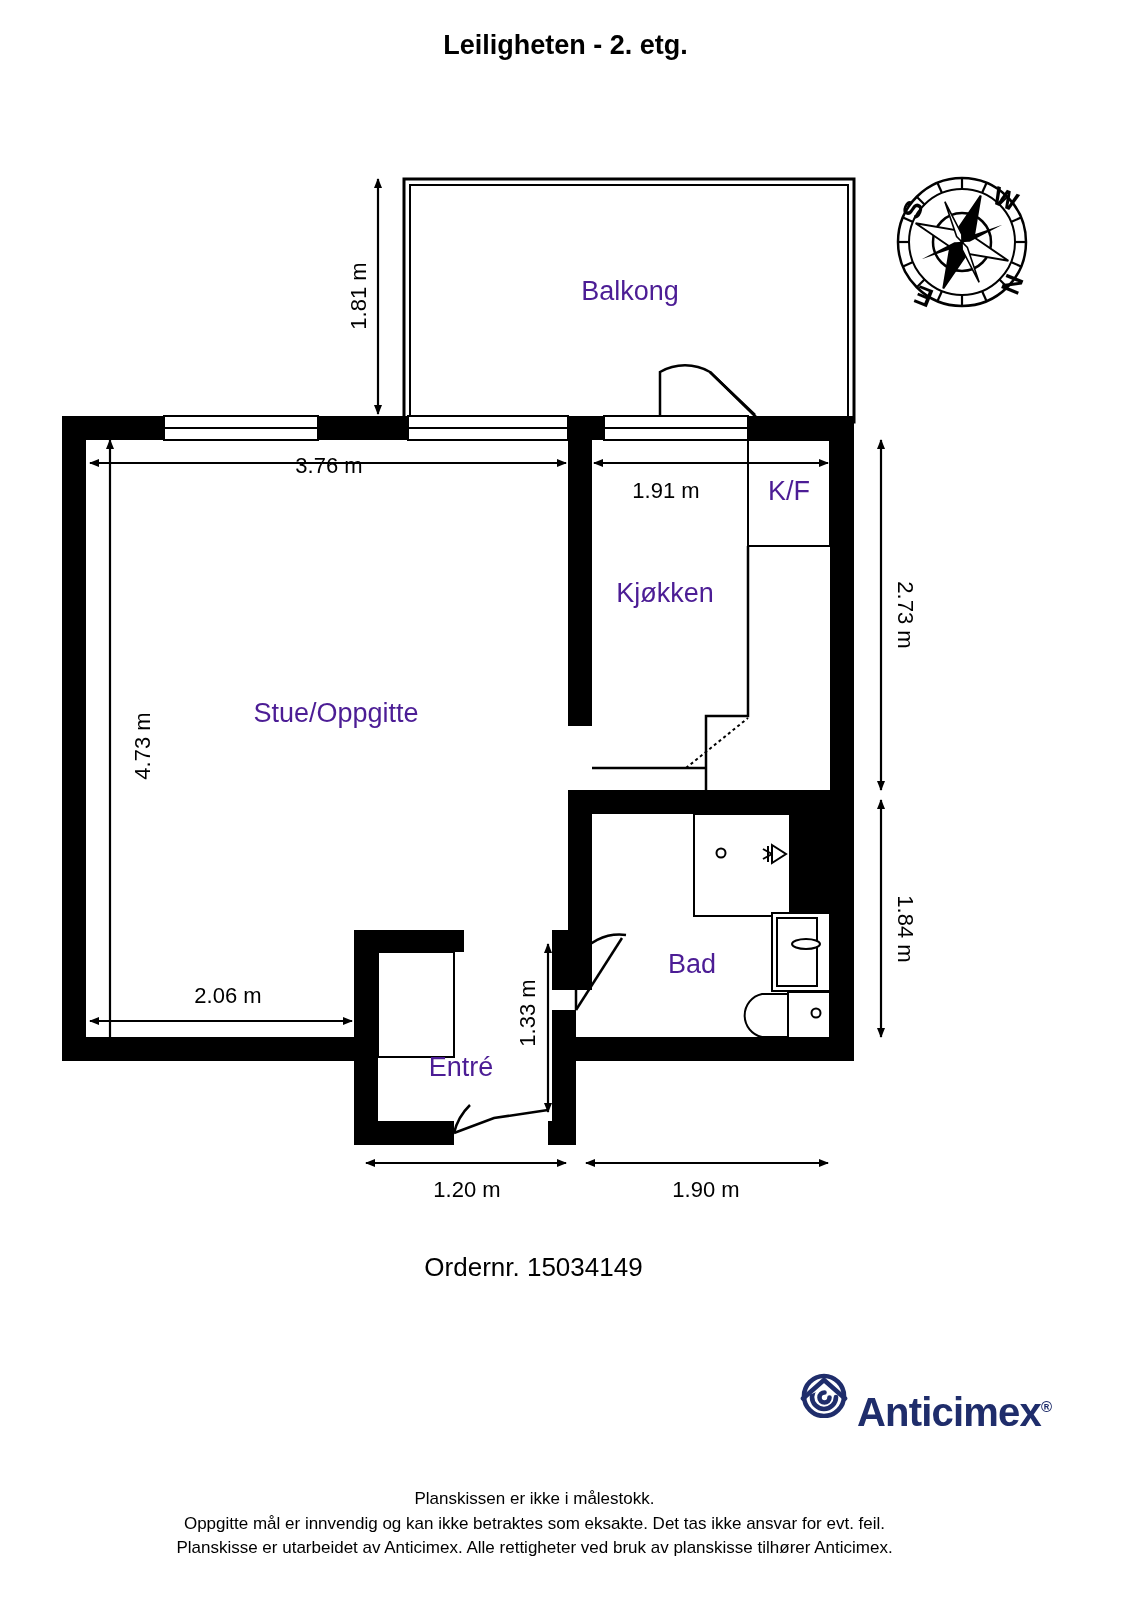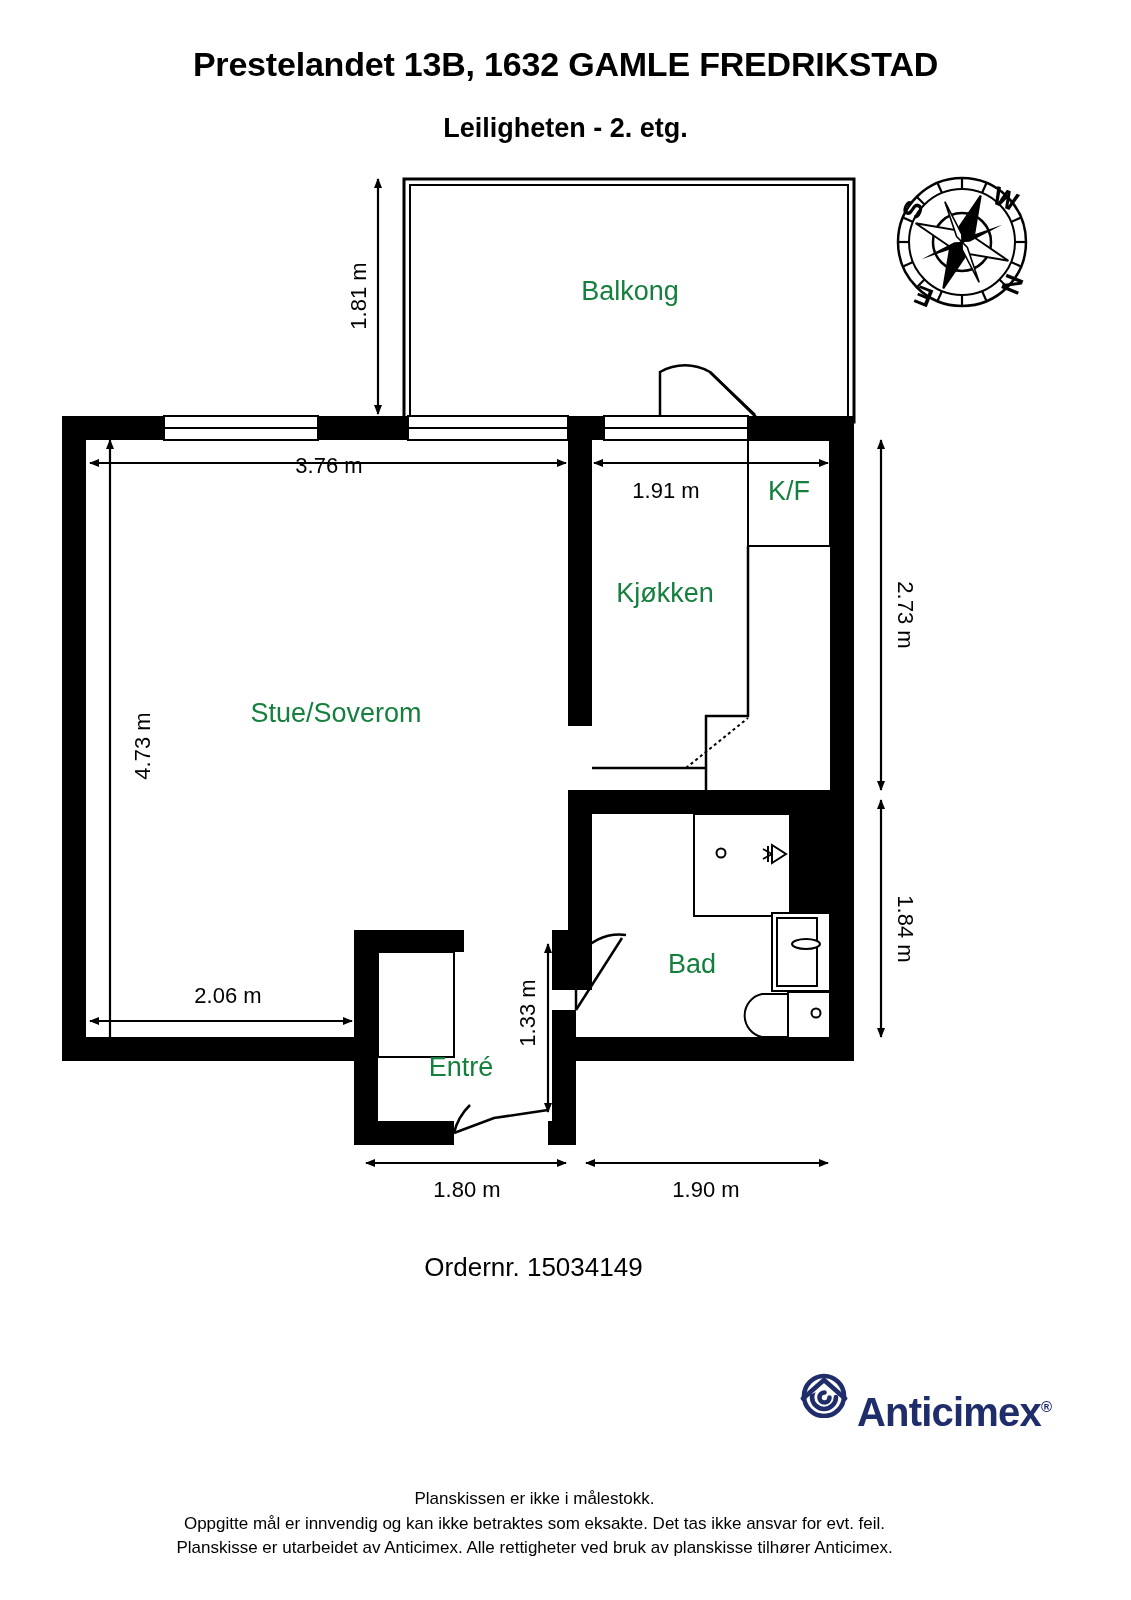--- a/index.html
+++ b/index.html
@@ -42,21 +42,21 @@
   #floorplan-svg {
     position: absolute;
     top: 0;
     left: 0;
   }
 
   
   .room-label {
     position: absolute;
     font-size: 27px;
-    color: #15803d;
+    color: #4c1d95;
     white-space: nowrap;
     transform: translate(-50%, -50%);
   }
   .dim-label {
     position: absolute;
     font-size: 22px;
     color: #000;
     white-space: nowrap;
     transform: translate(-50%, -50%);
   }
@@ -113,21 +113,20 @@
     text-align: center;
     font-size: 17px;
     line-height: 1.45;
   }
   #footer div { white-space: nowrap; }
 </style>
 </head>
 <body>
 
 <div id="header">
-  <h1 id="plan-title">Prestelandet 13B, 1632 GAMLE FREDRIKSTAD</h1>
   <h2 id="plan-subtitle">Leiligheten  - 2. etg.</h2>
 </div>
 
 <svg id="floorplan-svg" width="1131" height="1600" viewBox="0 0 1131 1600">
 
   <g>
     <rect x="404" y="179" width="450" height="243" fill="none" stroke="#000" stroke-width="3"></rect>
     <rect x="410" y="185" width="438" height="237" fill="none" stroke="#000" stroke-width="2"></rect>
   </g>
 
@@ -300,35 +299,35 @@
 
   <g font-family="Liberation Sans, sans-serif" font-size="26" font-weight="bold" text-anchor="middle">
     <text id="cmp-w" x="0" y="0" transform="translate(1002,207) rotate(22)">W</text>
     <text id="cmp-s" x="0" y="0" transform="translate(921,213) rotate(-68)">S</text>
     <text id="cmp-e" x="0" y="0" transform="translate(927,288) rotate(-158)">E</text>
     <text id="cmp-n" x="0" y="0" transform="translate(1004,281) rotate(112)">N</text>
   </g>
 </svg>
 
 <div class="room-label" style="left:630px; top:291px;">Balkong</div>
-<div class="room-label" style="left:336px; top:713px;">Stue/Soverom</div>
+<div class="room-label" style="left:336px; top:713px;">Stue/Oppgitte</div>
 <div class="room-label" style="left:665px; top:593px;">Kjøkken</div>
 <div class="room-label" style="left:789px; top:491px;">K/F</div>
 <div class="room-label" style="left:692px; top:964px;">Bad</div>
 <div class="room-label" style="left:461px; top:1067px;">Entré</div>
 
 <div class="dim-label vert" style="left:359px; top:296px;">1.81 m</div>
 <div class="dim-label" style="left:329px; top:466px;">3.76 m</div>
 <div class="dim-label" style="left:666px; top:491px;">1.91 m</div>
 <div class="dim-label vert" style="left:143px; top:746px;">4.73 m</div>
 <div class="dim-label vert-cw" style="left:905px; top:615px;">2.73 m</div>
 <div class="dim-label vert-cw" style="left:905px; top:929px;">1.84 m</div>
 <div class="dim-label" style="left:228px; top:996px;">2.06 m</div>
 <div class="dim-label vert" style="left:528px; top:1013px;">1.33 m</div>
-<div class="dim-label" style="left:467px; top:1190px;">1.80 m</div>
+<div class="dim-label" style="left:467px; top:1190px;">1.20 m</div>
 <div class="dim-label" style="left:706px; top:1190px;">1.90 m</div>
 
 <div id="ordernr">Ordernr. 15034149</div>
 
 <div id="logo">
   <svg id="logo-mark" viewBox="0 0 48 48">
     <g fill="none" stroke="#1F2D6B" stroke-width="4.6" stroke-linecap="round">
       <path d="M44 26 A20 20 0 1 1 24 6 A20 20 0 0 1 44 26"></path>
       <path d="M36 27 A12 12 0 1 1 24 15"></path>
       <path d="M29.5 27.5 A5 5 0 1 1 24.5 22.5"></path>

